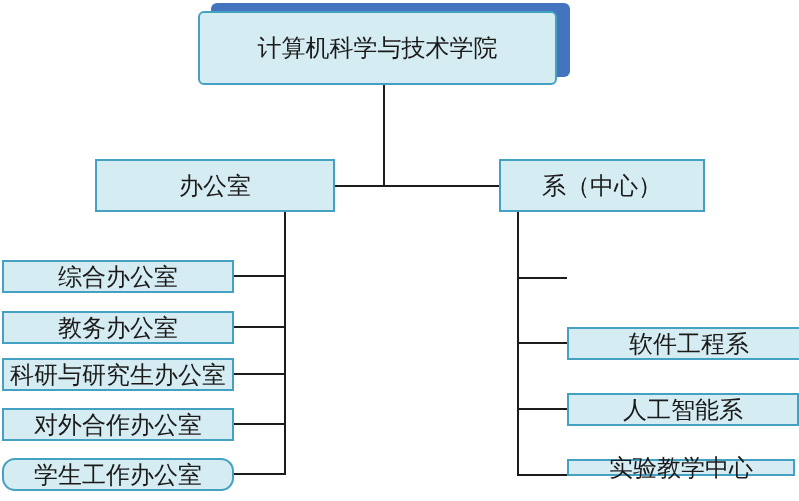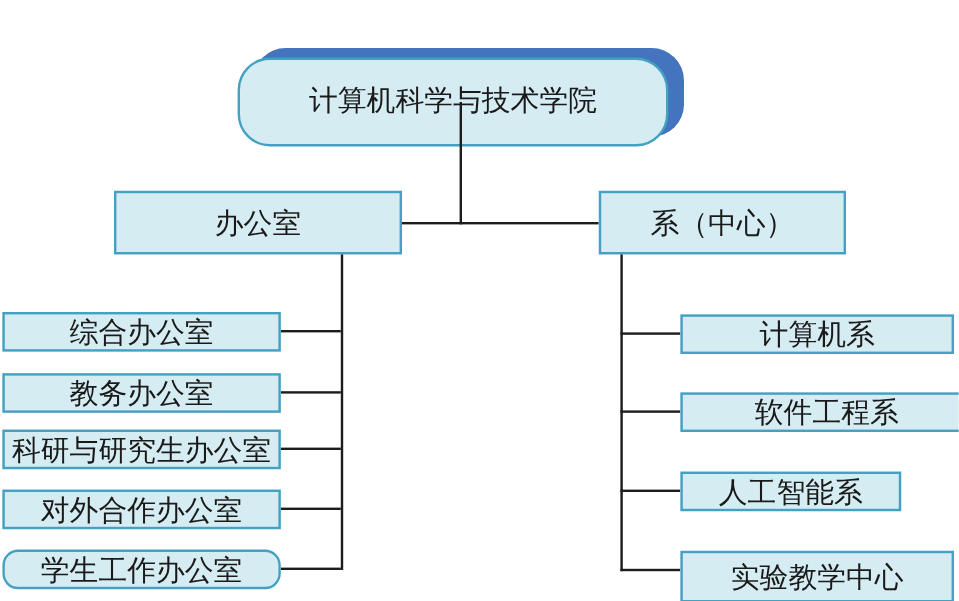--- a/index.html
+++ b/index.html
@@ -27,26 +27,25 @@
     position: absolute;
     background: var(--box-fill);
     border: 2.5px solid var(--box-border);
     display: flex;
     align-items: center;
     justify-content: center;
     text-align: center;
     color: var(--text);
   }
   .node-root {
-    border-radius: 27px;
+    border-radius: 6px;
     box-shadow: 13px -8px 0 0 var(--shadow);
     flex-direction: column;
     font-size: 24px;
     line-height: 32px;
-    margin-top: 37px;
   }
   .node-branch {
     font-size: 24px;
   }
   .node-leaf {
     font-size: 24px;
   }
   .connector {
     position: absolute;
     background: var(--line);
@@ -93,26 +92,23 @@
   <div class="node node-leaf" style="left:2px; top:458px; width:232px; height:33px;border-radius:13px;">
     <span>学生工作办公室</span>
   </div>
 
   <div class="connector" style="left:517px; top:212px; width:2px; height:264px;"></div>
   <div class="connector" style="left:517px; top:277px; width:50px; height:2px;"></div>
   <div class="connector" style="left:517px; top:342px; width:50px; height:2px;"></div>
   <div class="connector" style="left:517px; top:408px; width:50px; height:2px;"></div>
   <div class="connector" style="left:517px; top:474px; width:50px; height:2px;"></div>
 
-  <div class="node node-leaf" style="left:567px; top:262px; width:228px; height:33px;">
-    <span>计算机系</span>
-  </div>
   <div class="node node-leaf" style="left:567px; top:327px; width:244px; height:33px;text-align:center;">
     <span>软件工程系</span>
   </div>
-  <div class="node node-leaf" style="left:567px; top:393px; width:184px; height:33px;">
+  <div class="node node-leaf" style="left:567px; top:393px; width:232px; height:33px;">
     <span>人工智能系</span>
   </div>
-  <div class="node node-leaf" style="left:567px; top:459px; width:228px; height:43px;">
+  <div class="node node-leaf" style="left:567px; top:459px; width:228px; height:17px;">
     <span>实验教学中心</span>
   </div>
 
 </div>
 
 </body></html>

